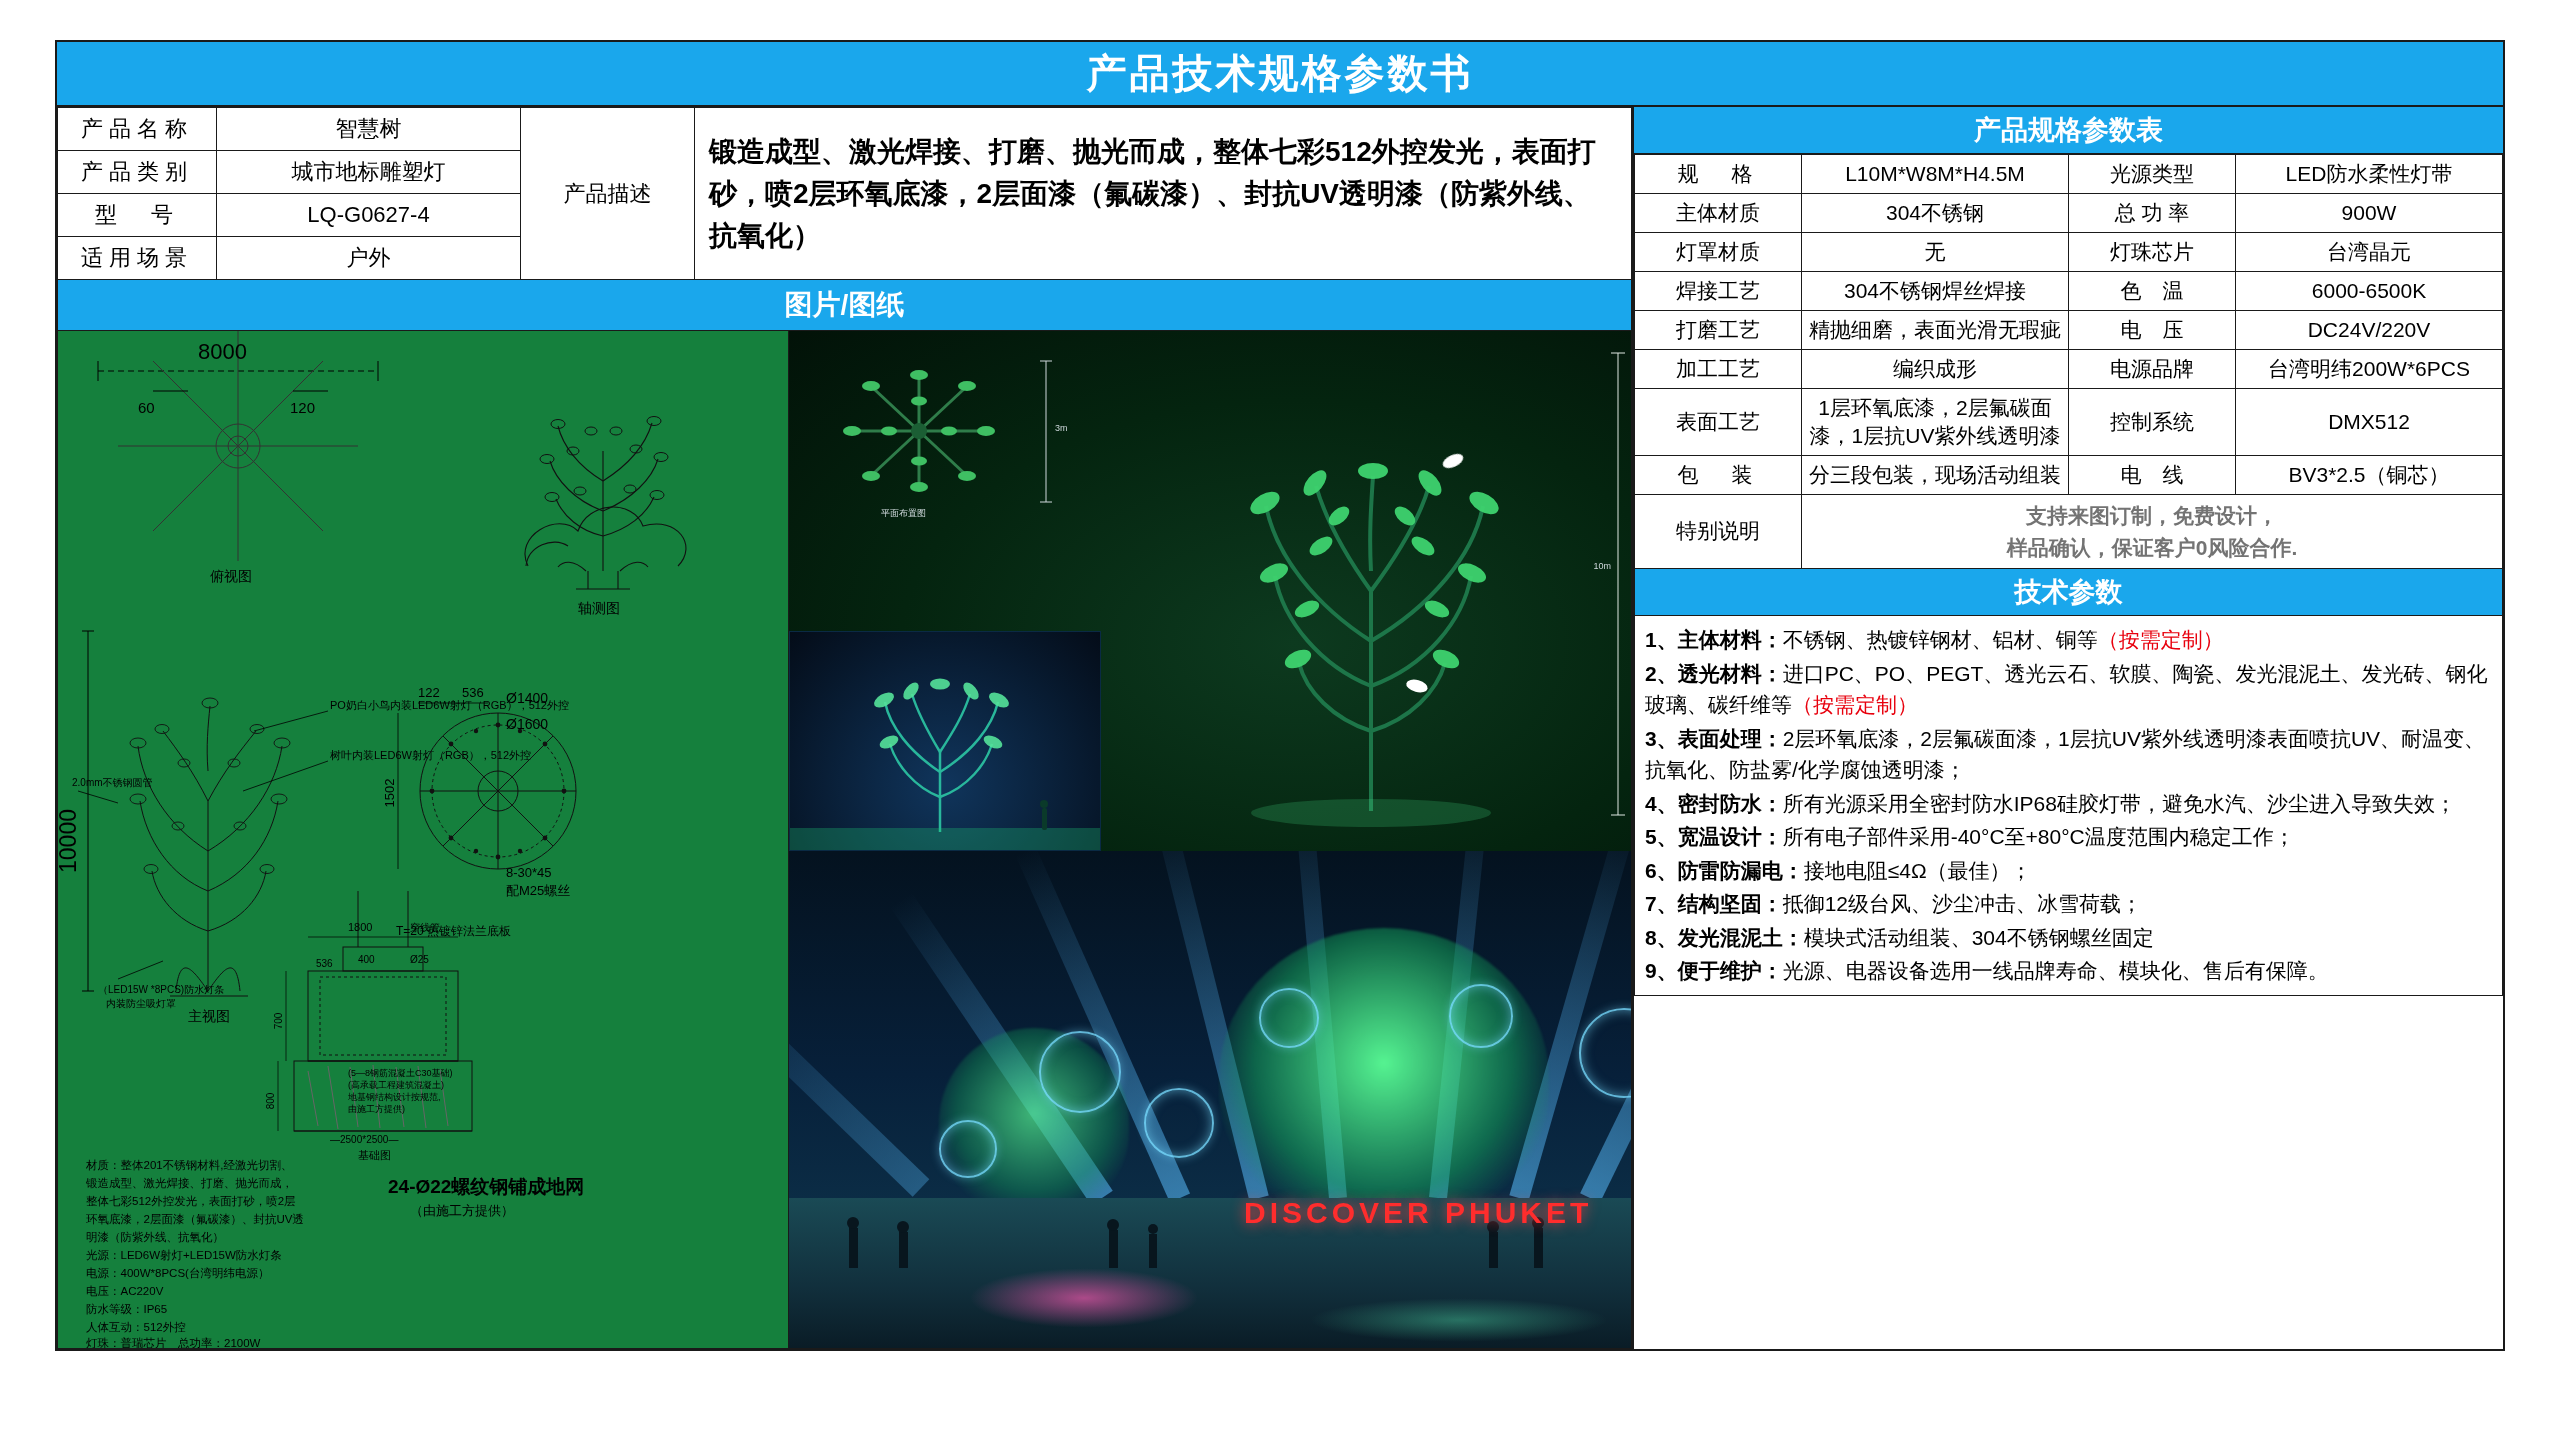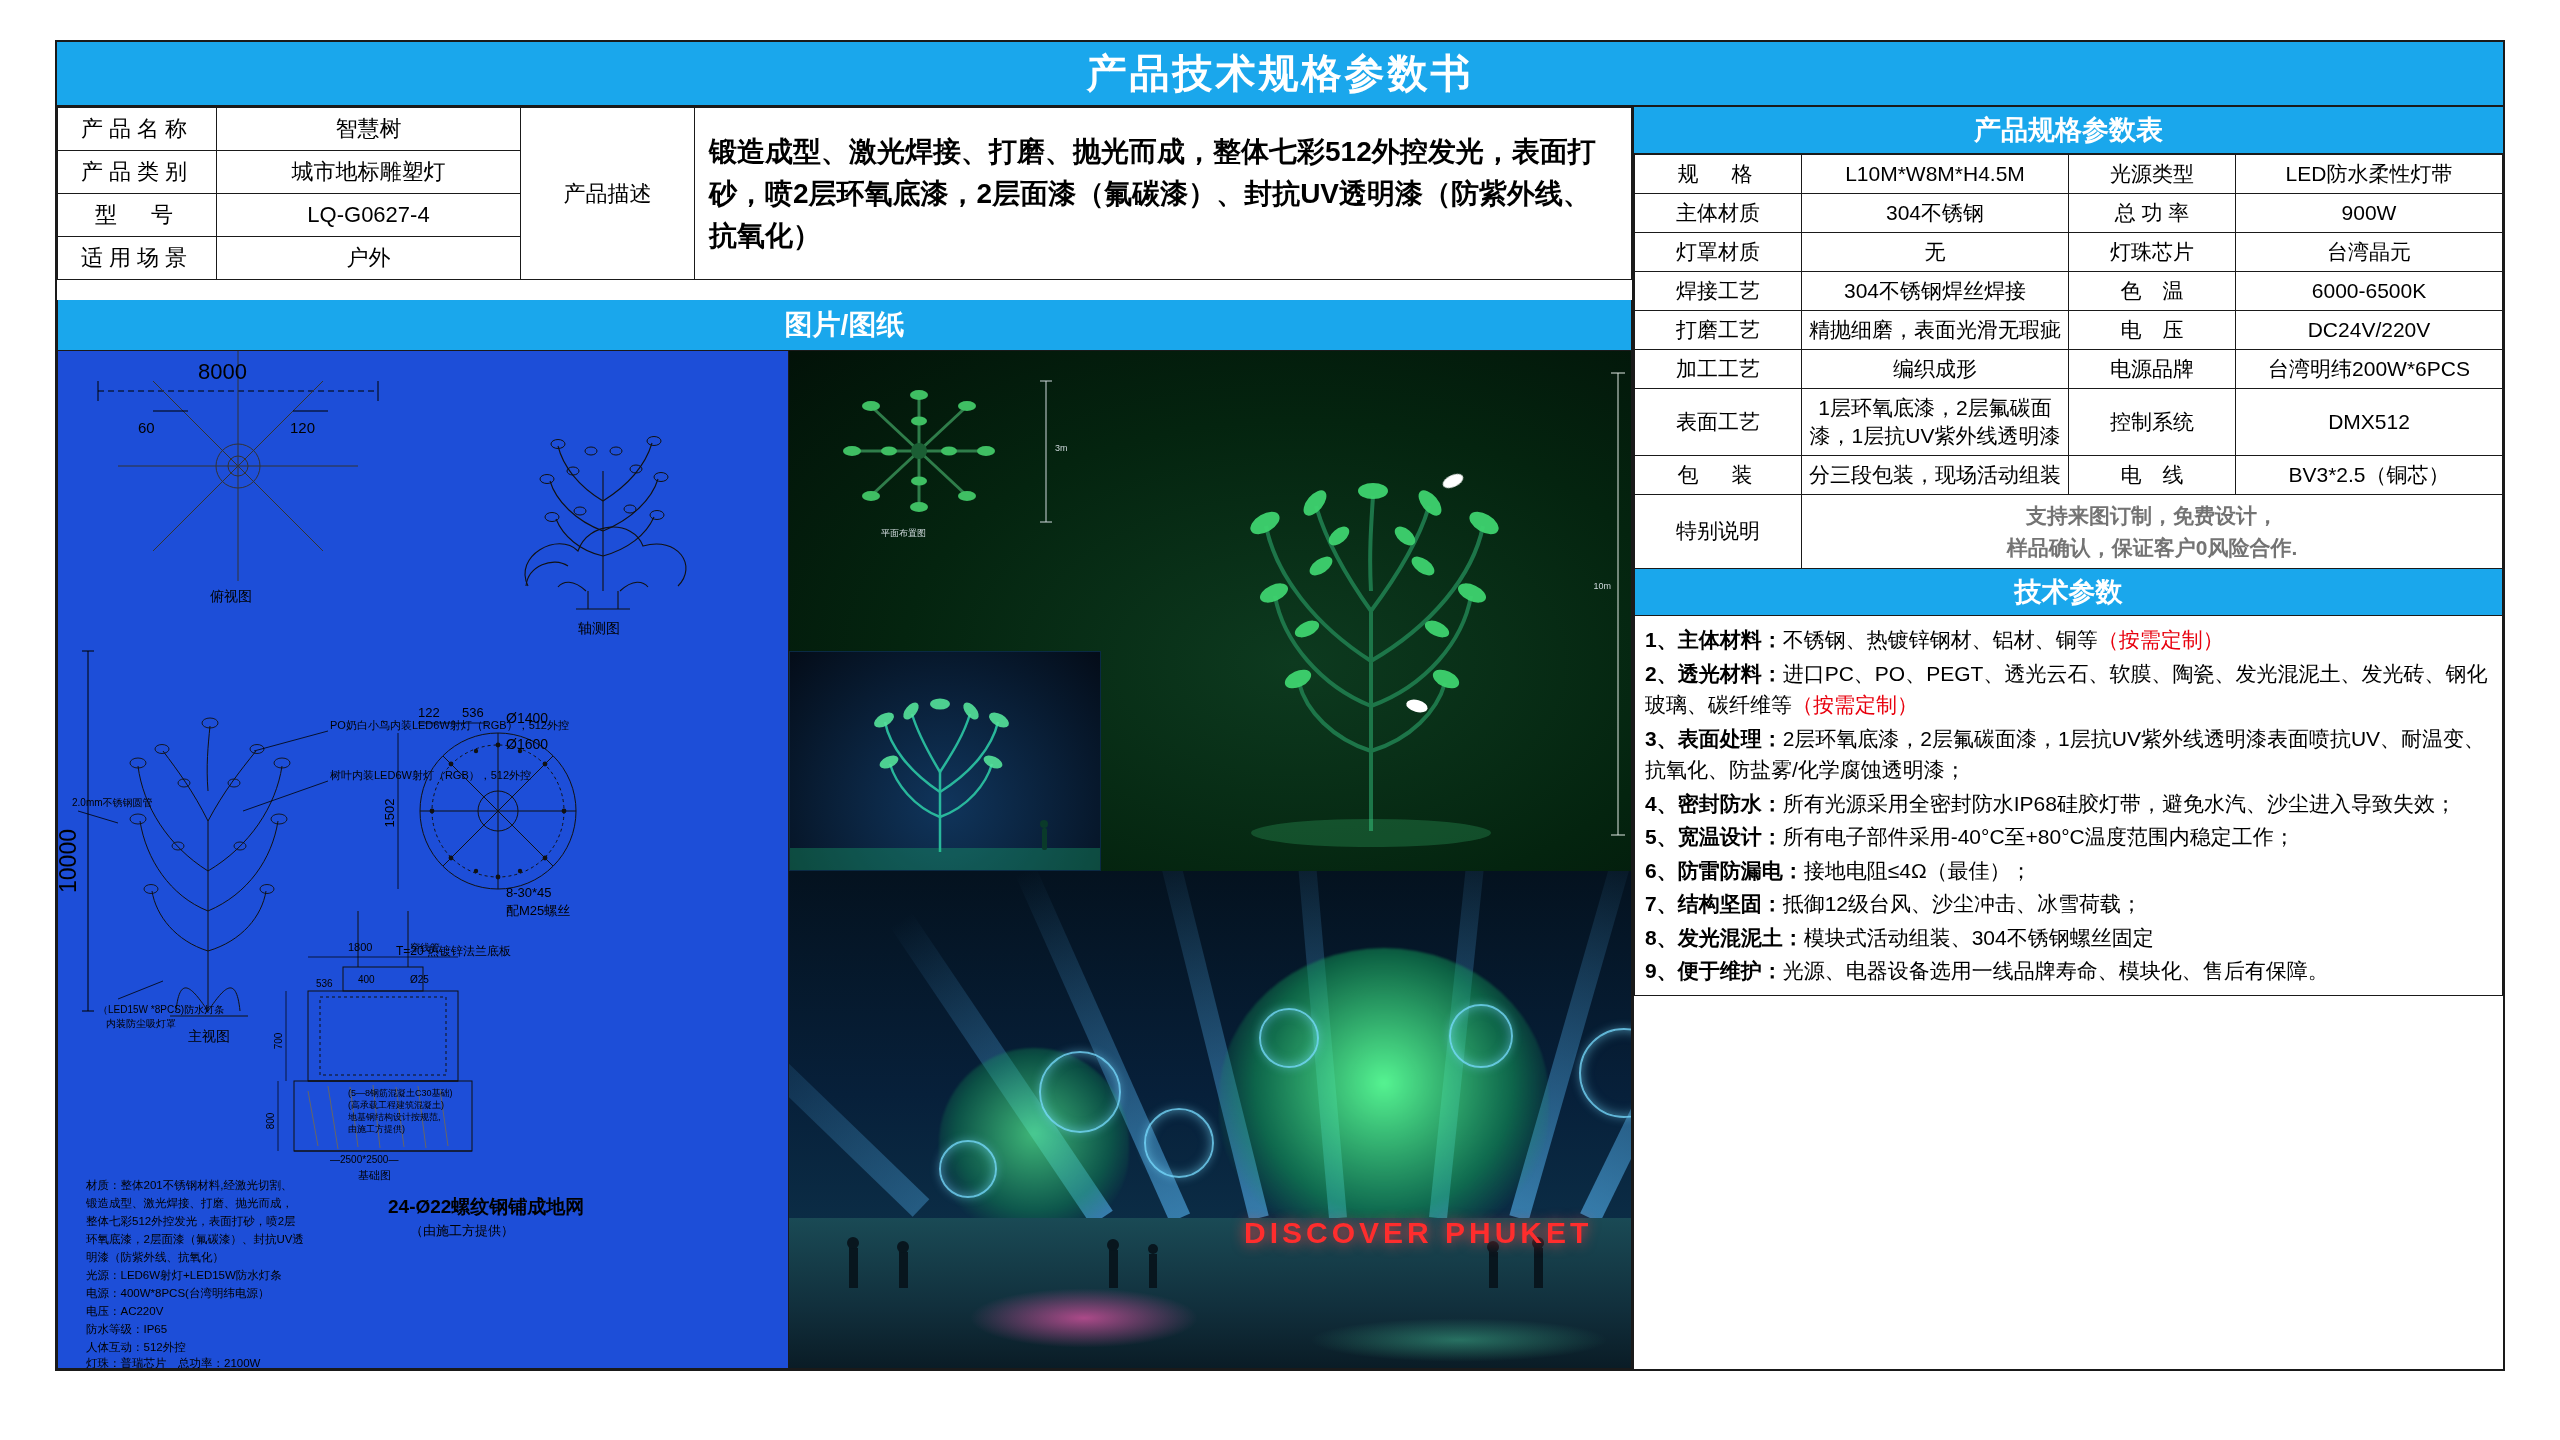--- a/index.html
+++ b/index.html
@@ -15,23 +15,23 @@
   
   .info-tbl{width:100%;table-layout:fixed;}
   .info-tbl td{border:1px solid #1a1a1a;font-size:22px;text-align:center;padding:6px 4px;}
   .info-tbl td.lbl{width:150px;letter-spacing:6px;}
   .info-tbl td.val{width:295px;}
   .info-tbl td.desc-lbl{width:165px;font-size:22px;}
   .info-tbl td.desc-val{text-align:left;font-size:28px;line-height:1.5;padding:8px 14px;font-weight:bold;}
   .sp2{letter-spacing:6px;}
 
   
-  .img-header{background:#1aa7ec;color:#fff;text-align:center;font-size:28px;font-weight:bold;padding:6px 0;border-left:1px solid #1a1a1a;border-right:1px solid #1a1a1a;border-bottom:1px solid #1a1a1a;margin-top:20px;}
+  .img-header{background:#1aa7ec;color:#fff;text-align:center;font-size:28px;font-weight:bold;padding:6px 0;border-left:1px solid #1a1a1a;border-right:1px solid #1a1a1a;border-bottom:1px solid #1a1a1a;}
   .img-area{display:flex;border-left:1px solid #1a1a1a;border-right:1px solid #1a1a1a;border-bottom:1px solid #1a1a1a;height:1018px;box-sizing:border-box;background:#fff;}
-  .draw-col{width:730px;border-right:1px solid #1a1a1a;position:relative;background:#1d4ed8;overflow:hidden;}
+  .draw-col{width:730px;border-right:1px solid #1a1a1a;position:relative;background:#15803d;overflow:hidden;}
   .photo-col{flex:1;display:flex;flex-direction:column;}
   .photo-top{height:520px;display:flex;}
   .photo-bottom{flex:1;position:relative;overflow:hidden;background:#0a1420;}
 
   
   .render-main{flex:1;position:relative;background:radial-gradient(ellipse at 60% 60%, #0d3a1f 0%, #04240f 55%, #021208 100%);overflow:hidden;}
   .render-inset{position:absolute;left:0;bottom:0;width:310px;height:218px;background:radial-gradient(ellipse at 50% 70%, #10355c 0%,#07182c 70%,#040c18 100%);border:1px solid #0a2a44;overflow:hidden;}
   .plan-lbl{position:absolute;color:#cfd8dc;font-size:9px;}
 
   .night-sky{position:absolute;inset:0;background:linear-gradient(180deg,#04121f 0%,#07203a 45%,#0b2c45 70%,#123049 100%);}

